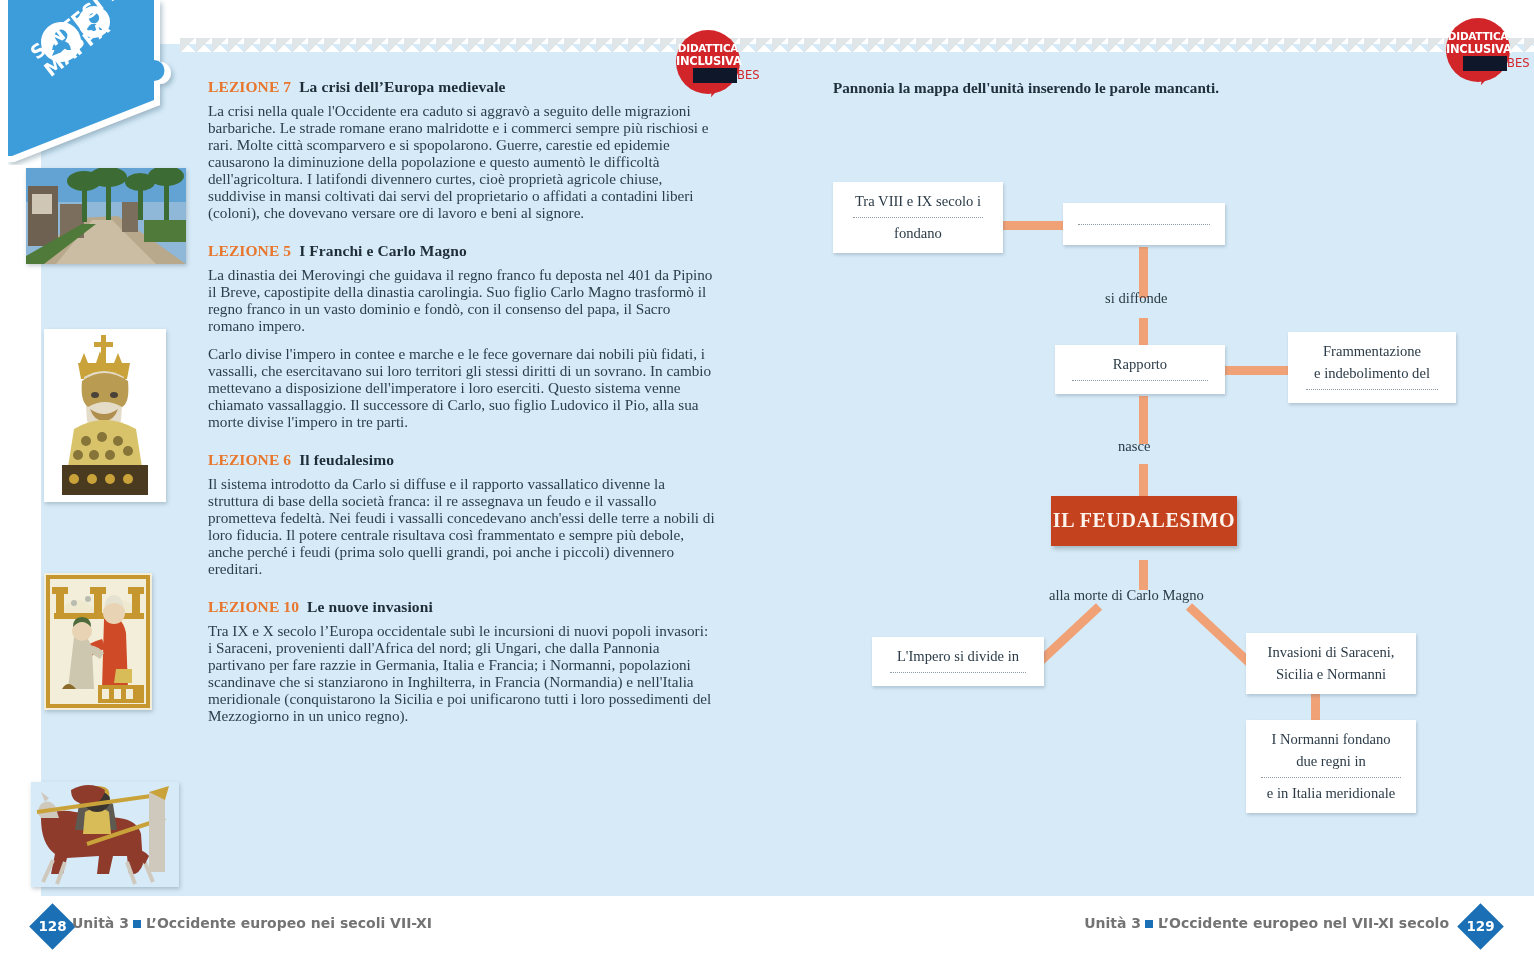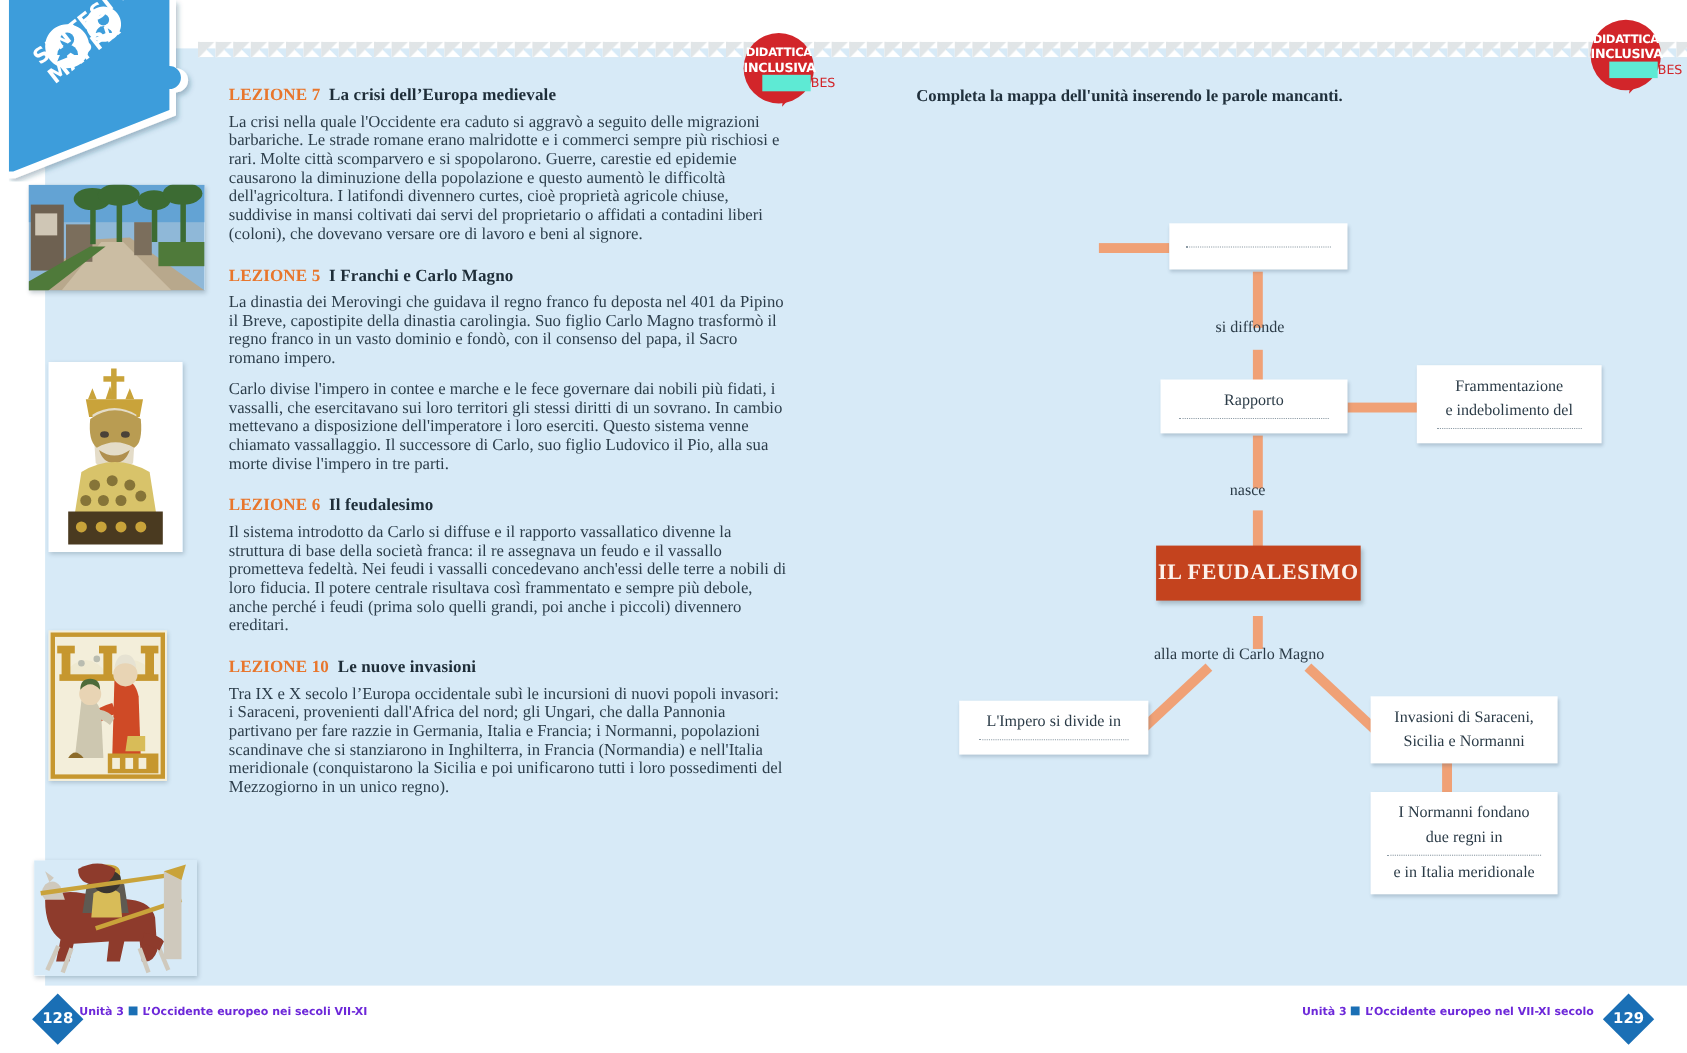--- a/index.html
+++ b/index.html
@@ -198,21 +198,21 @@
     text-align: center; color: #ffffff;
     font-family: "DejaVu Sans", sans-serif;
     font-weight: 700;
     letter-spacing: -.3px;
   }
   .bes .l1 { top: 12px; font-size: 10.5px; }
   .bes .l2 { top: 24px; font-size: 11.5px; }
   .bes .l3 {
     position: absolute; left: 17px; top: 38px;
     width: 31px; height: 15px;
-    background: #5eead4; color: #d2252a;
+    background: #0f172a; color: #d2252a;
     font-family: "DejaVu Sans", sans-serif;
     font-weight: 400; font-size: 11.5px;
     text-align: center; line-height: 15px; padding-left: 44px;
   }
   #bes-left  { left: 676px; top: 30px; }
   #bes-right { left: 1446px; top: 18px; }
 
   
   .footer { position: absolute; left: 0; top: 906px; width: 1534px; height: 40px; }
   .diamond {
@@ -226,22 +226,22 @@
     width: 33px; height: 33px;
     transform: rotate(-45deg);
     color: #ffffff;
     font-family: "DejaVu Sans", sans-serif;
     font-weight: 700; font-size: 13.5px;
     text-align: center; line-height: 33px;
   }
   .foot-txt {
     position: absolute;
     font-family: "DejaVu Sans", sans-serif;
-    font-weight: 700; font-size: 10px;
-    color: #6d28d9;
+    font-weight: 700; font-size: 14px;
+    color: #737373;
     white-space: nowrap;
     top: 9px;
   }
   .foot-sq {
     display: inline-block;
     width: 8px; height: 8px;
     background: #1a6fb5;
     margin: 0 5px 0 4px;
   }
 </style>
@@ -453,36 +453,41 @@
 
     <div class="lez">
       <div class="lez-head">
         <span class="lez-num">LEZIONE 10</span><span class="lez-title">Le nuove invasioni</span>
       </div>
       <p class="para">Tra IX e X secolo l’Europa occidentale subì le incursioni di nuovi popoli invasori: i Saraceni, provenienti dall'Africa del nord; gli Ungari, che dalla Pannonia partivano per fare razzie in Germania, Italia e Francia; i Normanni, popolazioni scandinave che si stanziarono in Inghilterra, in Francia (Normandia) e nell'Italia meridionale (conquistarono la Sicilia e poi unificarono tutti i loro possedimenti del Mezzogiorno in un unico regno).</p>
     </div>
   </div>
 
   <div class="mapcol">
-    <div class="map-instr">Completa la mappa dell'unità inserendo le parole mancanti.</div>
+    <div class="map-instr">Pannonia la mappa dell'unità inserendo le parole mancanti.</div>
   </div>
 
   <div class="map">
 
     <div class="connector" style="left:166px; top:61px; width:64px; height:9px;"></div>
     <div class="connector" style="left:306px; top:87px; width:9px;  height:51px;"></div>
     <div class="connector" style="left:306px; top:158px; width:9px; height:32px;"></div>
     <div class="connector" style="left:392px; top:206px; width:66px; height:9px;"></div>
     <div class="connector" style="left:306px; top:236px; width:9px;  height:48px;"></div>
     <div class="connector" style="left:306px; top:304px; width:9px;  height:38px;"></div>
     <div class="connector" style="left:306px; top:400px; width:9px;  height:30px;"></div>
     <div class="conn-diag" style="left:266px; top:442px; width:96px; transform:rotate(137deg);"></div>
     <div class="conn-diag" style="left:356px; top:442px; width:96px; transform:rotate(43deg);"></div>
     <div class="connector" style="left:478px; top:530px; width:9px;  height:46px;"></div>
 
+    <div class="node" id="n1" style="left:0px; top:22px; width:170px;">
+      <div>Tra VIII e IX secolo i</div>
+      <span class="blank" style="width:130px;"></span>
+      <div>fondano</div>
+    </div>
 
     <div class="node" id="n2" style="left:230px; top:43px; width:162px; padding-top:16px; padding-bottom:16px;">
       <span class="blank" style="width:132px;"></span>
     </div>
 
     <div class="lbl" style="left:272px; top:130px;">si diffonde</div>
 
     <div class="node" id="n4" style="left:455px; top:172px; width:168px;">
       <div>Frammentazione</div>
       <div>e indebolimento del</div>

